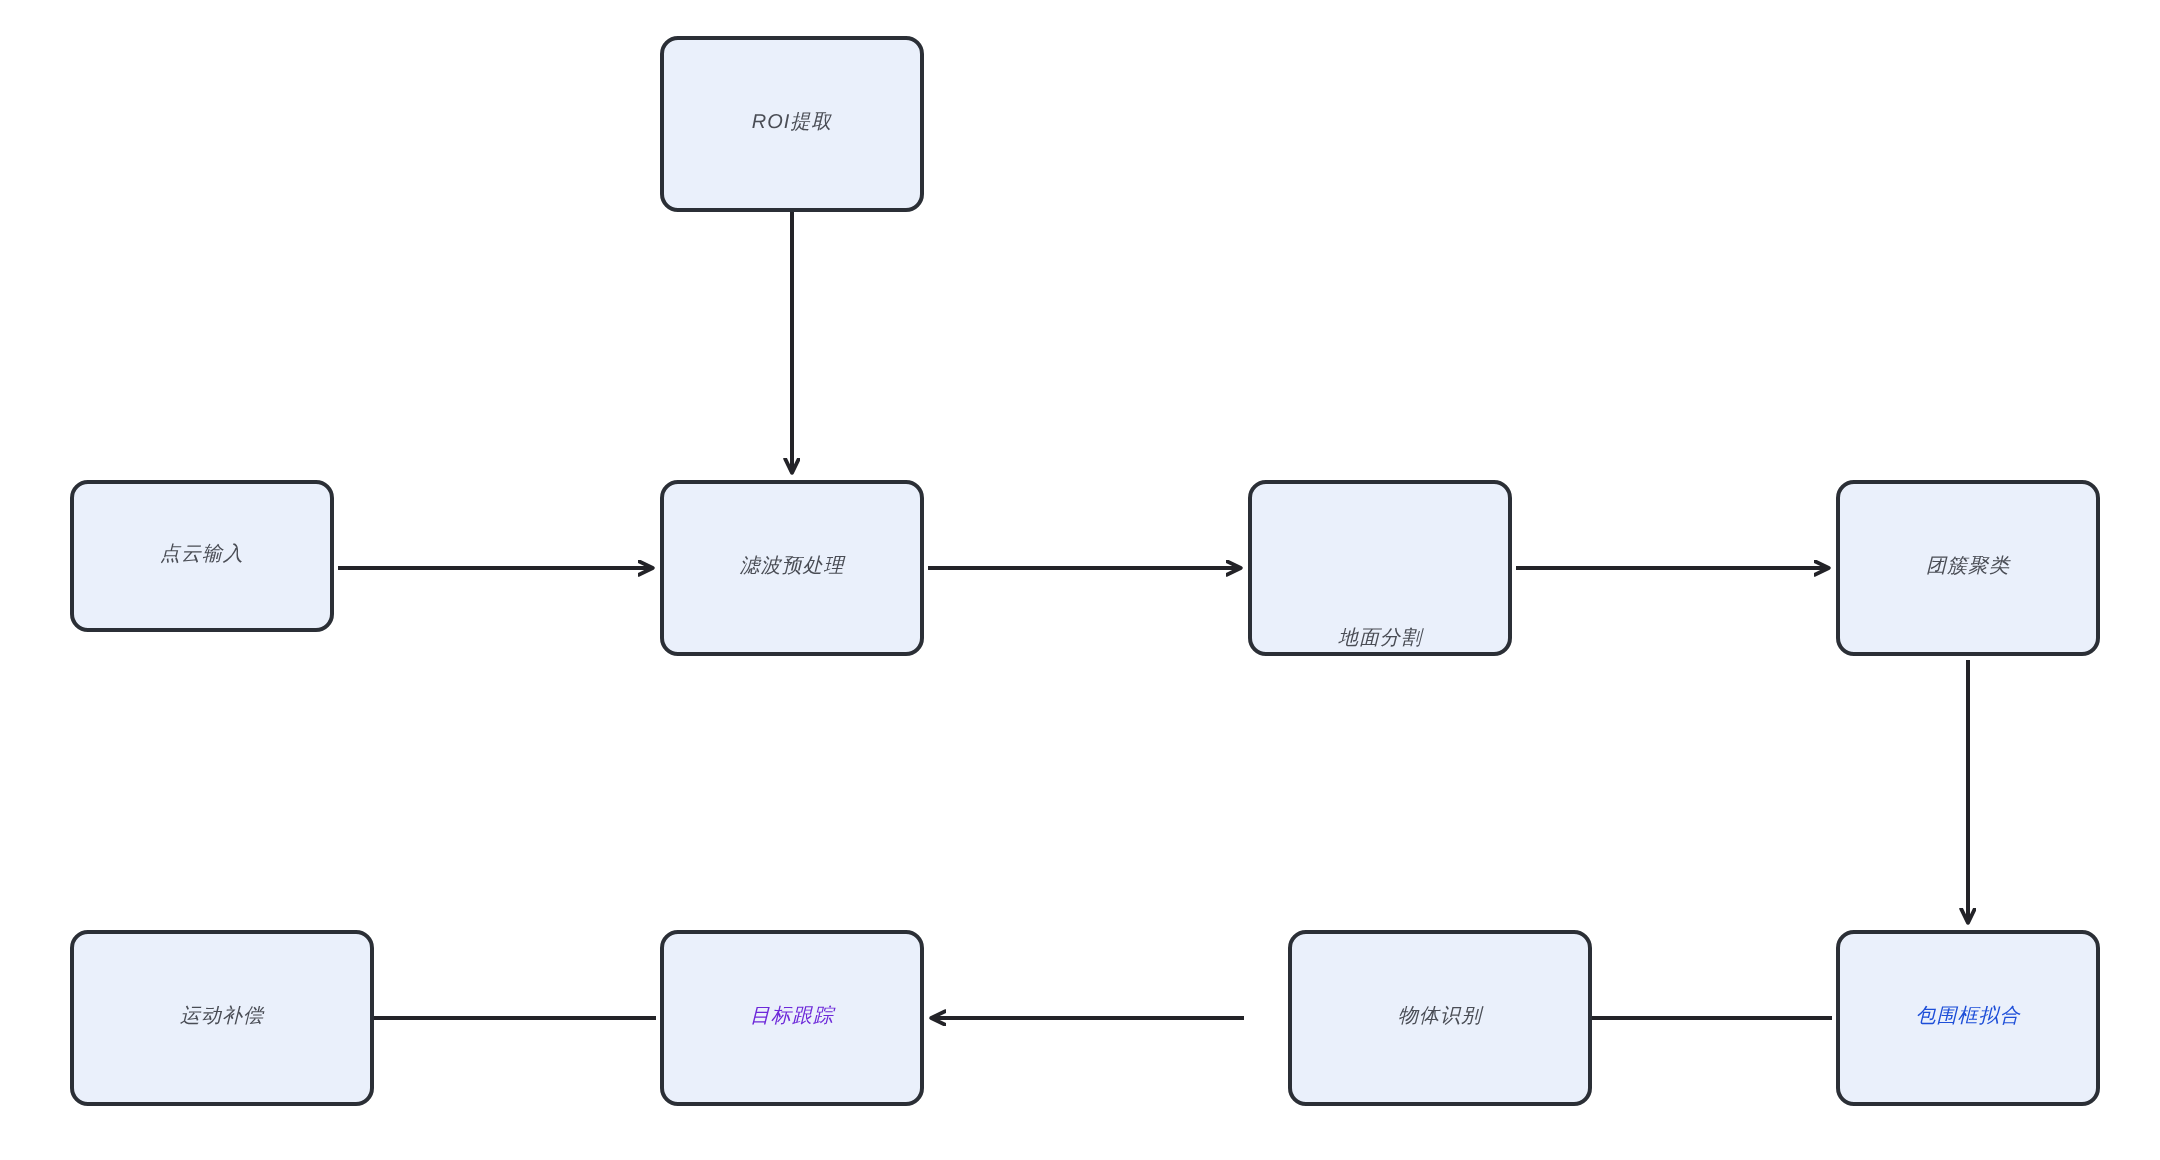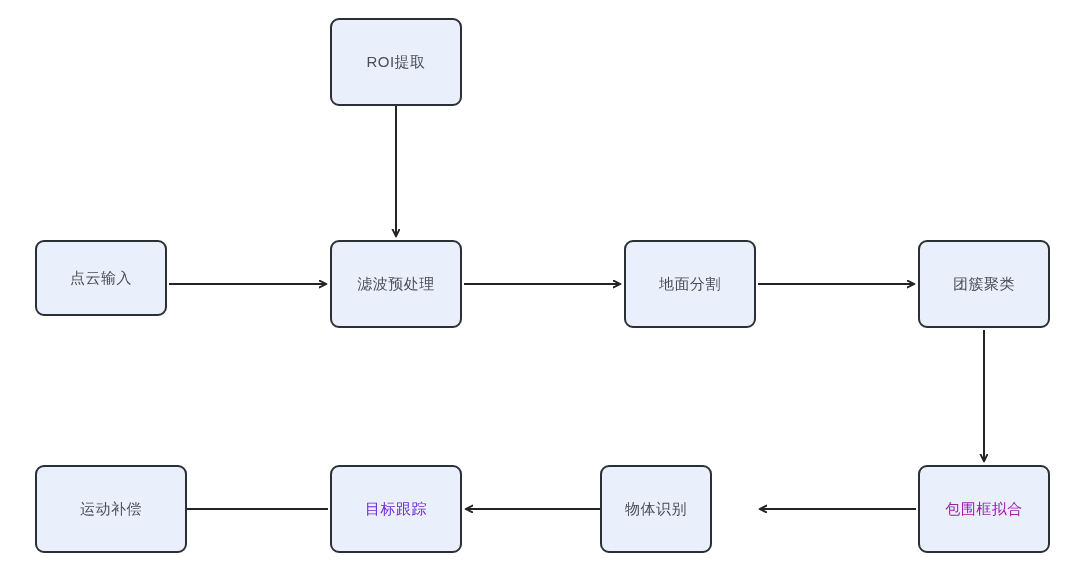--- a/index.html
+++ b/index.html
@@ -32,25 +32,26 @@
     box-sizing: border-box;
     background: #eaf0fb;
     border: 2px solid #2b2f36;
     border-radius: 9px;
     display: flex;
     align-items: center;
     justify-content: center;
     text-align: center;
   }
   .node-label {
-    font-size: 15px;
+    font-size: 10px;
     color: #4a4d55;
     letter-spacing: 0.5px;
     line-height: 1.2;
     white-space: nowrap;
+    font-style: italic;
   }
 </style>
 </head>
 <body>
 
 <div id="canvas">
 
   <svg class="edges" viewBox="0 0 1080 580">
     <defs>
       <marker id="arrowhead" markerWidth="9" markerHeight="9" refX="7.2" refY="4" orient="auto" markerUnits="userSpaceOnUse">
@@ -72,30 +73,30 @@
   <div id="node-group">
       <div class="node" style="left: 330px; top: 18px; width: 132px; height: 88px; background: rgb(234, 240, 251); border-color: rgb(43, 47, 54);">
         <span class="node-label" style="color: rgb(74, 77, 85);">ROI提取</span>
       </div>
       <div class="node" style="left: 35px; top: 240px; width: 132px; height: 76px; background: rgb(234, 240, 251); border-color: rgb(43, 47, 54);">
         <span class="node-label" style="color: rgb(74, 77, 85);">点云输入</span>
       </div>
       <div class="node" style="left: 330px; top: 240px; width: 132px; height: 88px; background: rgb(234, 240, 251); border-color: rgb(43, 47, 54);">
         <span class="node-label" style="color: rgb(74, 77, 85);">滤波预处理</span>
       </div>
-      <div class="node" style="left: 624px; top: 240px; width: 132px; height: 88px; background: rgb(234, 240, 251); border-color: rgb(43, 47, 54);">
+      <div class="node" style="left: 624px; top: 240px; width: 132px; height: 88px; background: rgb(234, 240, 251); border-color: rgb(43, 47, 54); align-items: flex-end;">
         <span class="node-label" style="color: rgb(74, 77, 85);">地面分割</span>
       </div>
       <div class="node" style="left: 918px; top: 240px; width: 132px; height: 88px; background: rgb(234, 240, 251); border-color: rgb(43, 47, 54);">
         <span class="node-label" style="color: rgb(74, 77, 85);">团簇聚类</span>
       </div>
       <div class="node" style="left: 918px; top: 465px; width: 132px; height: 88px; background: rgb(234, 240, 251); border-color: rgb(43, 47, 54);">
-        <span class="node-label" style="color: #a21caf;">包围框拟合</span>
+        <span class="node-label" style="color: #1d4ed8;">包围框拟合</span>
       </div>
-      <div class="node" style="left: 600px; top: 465px; width: 112px; height: 88px; background: rgb(234, 240, 251); border-color: rgb(43, 47, 54);">
+      <div class="node" style="left: 644px; top: 465px; width: 152px; height: 88px; background: rgb(234, 240, 251); border-color: rgb(43, 47, 54);">
         <span class="node-label" style="color: rgb(74, 77, 85);">物体识别</span>
       </div>
       <div class="node" style="left: 330px; top: 465px; width: 132px; height: 88px; background: rgb(234, 240, 251); border-color: rgb(43, 47, 54);">
         <span class="node-label" style="color: #6d28d9;">目标跟踪</span>
       </div>
       <div class="node" style="left: 35px; top: 465px; width: 152px; height: 88px; background: rgb(234, 240, 251); border-color: rgb(43, 47, 54);">
         <span class="node-label" style="color: rgb(74, 77, 85);">运动补偿</span>
       </div>
     </div>
 

